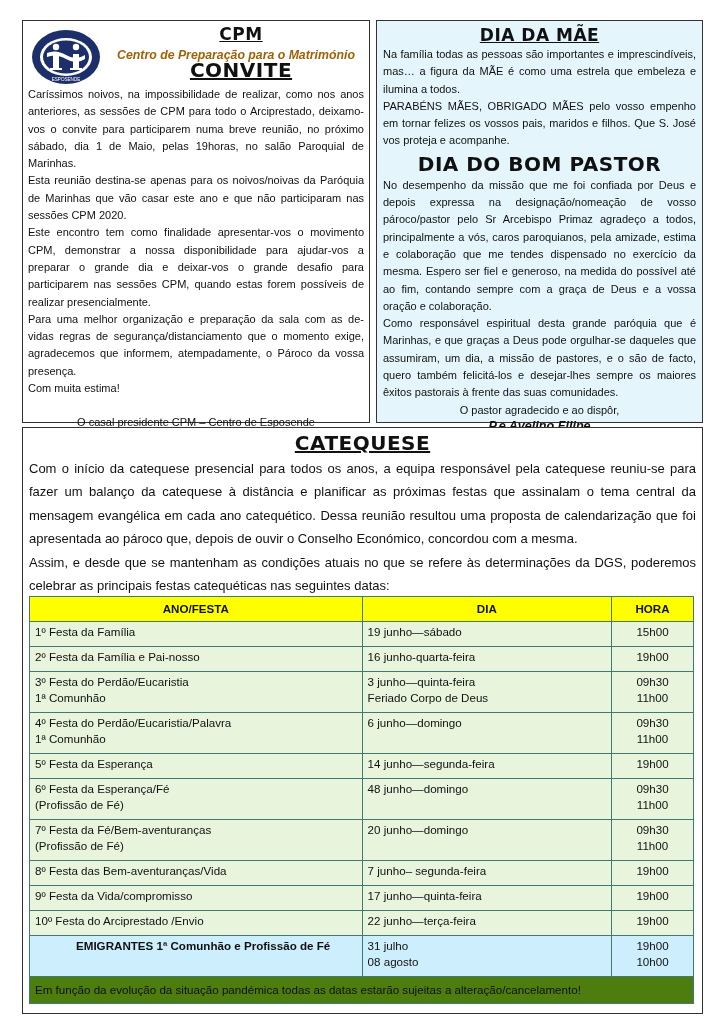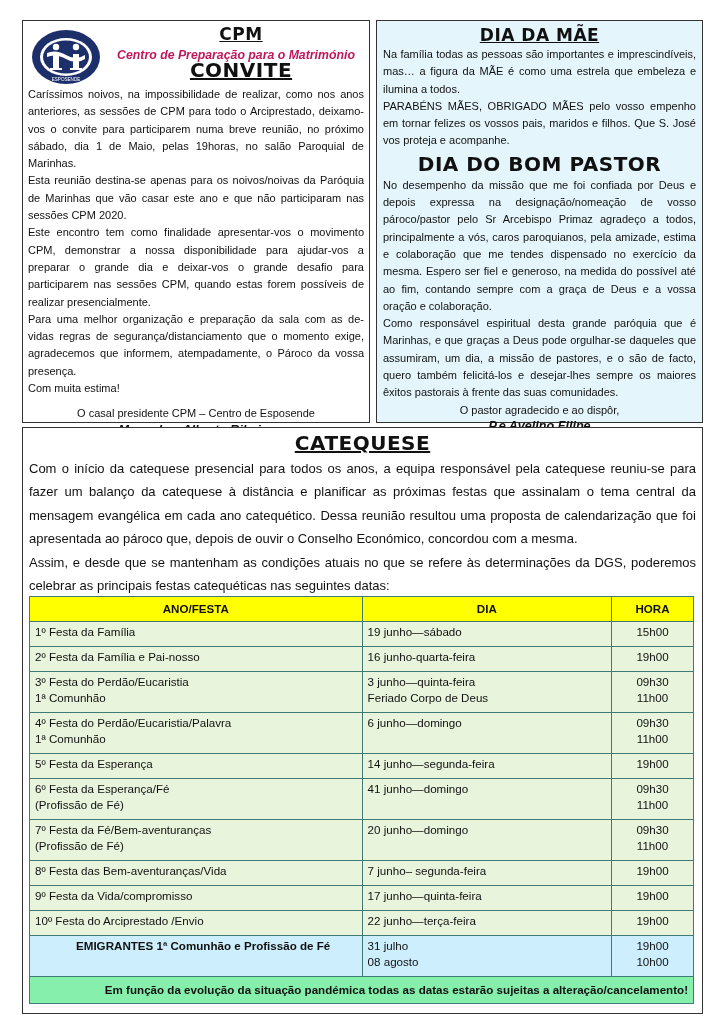--- a/index.html
+++ b/index.html
@@ -11,41 +11,41 @@
   #cat-box { left:22px; top:427px; width:681px; height:587px; background:#fff; }
 
   .title-heavy { font-family:"DejaVu Sans", sans-serif; font-weight:bold; text-decoration:underline; text-align:center; letter-spacing:0.5px; }
   .para { font-size:11px; line-height:17.3px; text-align:justify; margin:0; }
   .center { text-align:center; }
   .sig { font-style:italic; font-weight:bold; text-align:center; font-size:12.6px; }
 
   #cpm-head { position:relative; height:90px; }
   #logo { position:absolute; left:8px; top:8px; width:70px; height:56px; }
   #cpm-title { position:absolute; left:90px; right:0; top:3px; font-size:17px; }
-  #cpm-subtitle { position:absolute; left:80px; right:0; top:27px; font-size:12.3px; color:#be185d; font-style:italic; font-weight:bold; text-align:center; }
+  #cpm-subtitle { position:absolute; left:80px; right:0; top:27px; font-size:12.3px; color:#a16207; font-style:italic; font-weight:bold; text-align:center; }
   #convite-title { position:absolute; left:90px; right:0; top:37px; font-size:20px; }
   #cpm-body { position:absolute; left:5px; right:5px; top:65px; }
 
   #mae-body { padding:4px 6px 0 6px; }
   #mae-title { font-size:17px; margin:0 0 1px 0; }
   #pastor-title { font-size:20px; margin:2px 0 1px 0; }
 
   #cat-title { font-size:20px; margin-top:3px; }
   #cat-intro { padding:2px 6px 11px 6px; }
   #cat-intro .para { font-size:13px; line-height:23.4px; }
 
   table#cat-table { position:absolute; left:6px; top:168px; width:665px; border-collapse:collapse; font-size:11.6px; }
   #cat-table th, #cat-table td { border:1.5px solid #3f7a74; padding:2px 5px; vertical-align:top; line-height:15.5px; }
   #cat-table th { background:#ffff00; font-weight:bold; height:20px; vertical-align:middle; }
   #cat-table td { background:#e8f4dc; height:20px; }
   #cat-table tr.two td { height:36px; }
   #cat-table tr.emig td { background:#cdeefc; height:36px; }
   #cat-table td.hora { text-align:center; }
   #cat-table tr.emig td.festa { font-weight:bold;padding-left:46px; }
-  #cat-table td.note { background:#86efac; font-weight:bold; text-align:right; height:22px; vertical-align:middle; }
+  #cat-table td.note { background:#4d7c0f; font-weight:normal; text-align:left; height:22px; vertical-align:middle; }
   .col1 { width:337px; } .col2 { width:254px; } .col3 { width:74px; }
 </style>
 </head>
 <body>
 
 <div class="box" id="cpm-box">
   <div id="cpm-head">
     <svg id="logo" viewBox="0 0 70 56">
       <ellipse cx="35" cy="28" rx="34" ry="27" fill="#1c2f6b"></ellipse>
       <ellipse cx="35" cy="28" rx="26" ry="19" fill="#ffffff"></ellipse>
@@ -61,21 +61,21 @@
     <div id="cpm-title" class="title-heavy">CPM</div>
     <div id="cpm-subtitle">Centro de Preparação para o Matrimónio</div>
     <div id="convite-title" class="title-heavy">CONVITE</div>
   </div>
   <div id="cpm-body">
     <p class="para">Caríssimos noivos, na impossibilidade de realizar, como nos anos anteriores, as sessões de CPM para todo o Arciprestado, deixamo-vos o convite para participarem numa breve reunião, no próximo sábado, dia 1 de Maio, pelas 19horas, no salão Paroquial de Marinhas.</p>
     <p class="para">Esta reunião destina-se apenas para os noivos/noivas da Paróquia de Marinhas que vão casar este ano e que não participaram nas sessões CPM 2020.</p>
     <p class="para">Este encontro tem como finalidade apresentar-vos o movimento CPM, demonstrar a nossa disponibilidade para ajudar-vos a preparar o grande dia e deixar-vos o grande desafio para participarem nas sessões CPM, quando estas forem possíveis de realizar presencialmente.</p>
     <p class="para">Para uma melhor organização e preparação da sala com as de-vidas regras de segurança/distanciamento que o momento exige, agradecemos que informem, atempadamente, o Pároco da vossa presença.</p>
     <p class="para" style="text-align:left">Com muita estima!</p>
-    <p class="para center" style="margin-top:8px">O casal presidente CPM – Centro de Esposende</p>
+    <p class="para center" style="margin-top:17px">O casal presidente CPM – Centro de Esposende</p>
     <p class="sig" style="margin:0">Manuela e Alberto Ribeiro</p>
   </div>
 </div>
 
 <div class="box" id="mae-box">
   <div id="mae-body">
     <div id="mae-title" class="title-heavy">DIA DA MÃE</div>
     <p class="para">Na família todas as pessoas são importantes e imprescindíveis, mas… a figura da MÃE é como uma estrela que embeleza e ilumina a todos.</p>
     <p class="para">PARABÉNS MÃES, OBRIGADO MÃES pelo vosso empenho em tornar felizes os vossos pais, maridos e filhos. Que S. José vos proteja e acompanhe.</p>
     <div id="pastor-title" class="title-heavy" style="text-decoration:none">DIA DO BOM PASTOR</div>
@@ -161,21 +161,21 @@
         <td class="hora">
             <div>19h00</div>
           </td>
       </tr>
       <tr class="two">
         <td>
             <div>6º Festa da Esperança/Fé</div>
             <div>(Profissão de Fé)</div>
           </td>
         <td>
-            <div>41 junho—domingo</div>
+            <div>48 junho—domingo</div>
           </td>
         <td class="hora">
             <div>09h30</div>
             <div>11h00</div>
           </td>
       </tr>
       <tr class="two">
         <td>
             <div>7º Festa da Fé/Bem-aventuranças</div>
             <div>(Profissão de Fé)</div>

